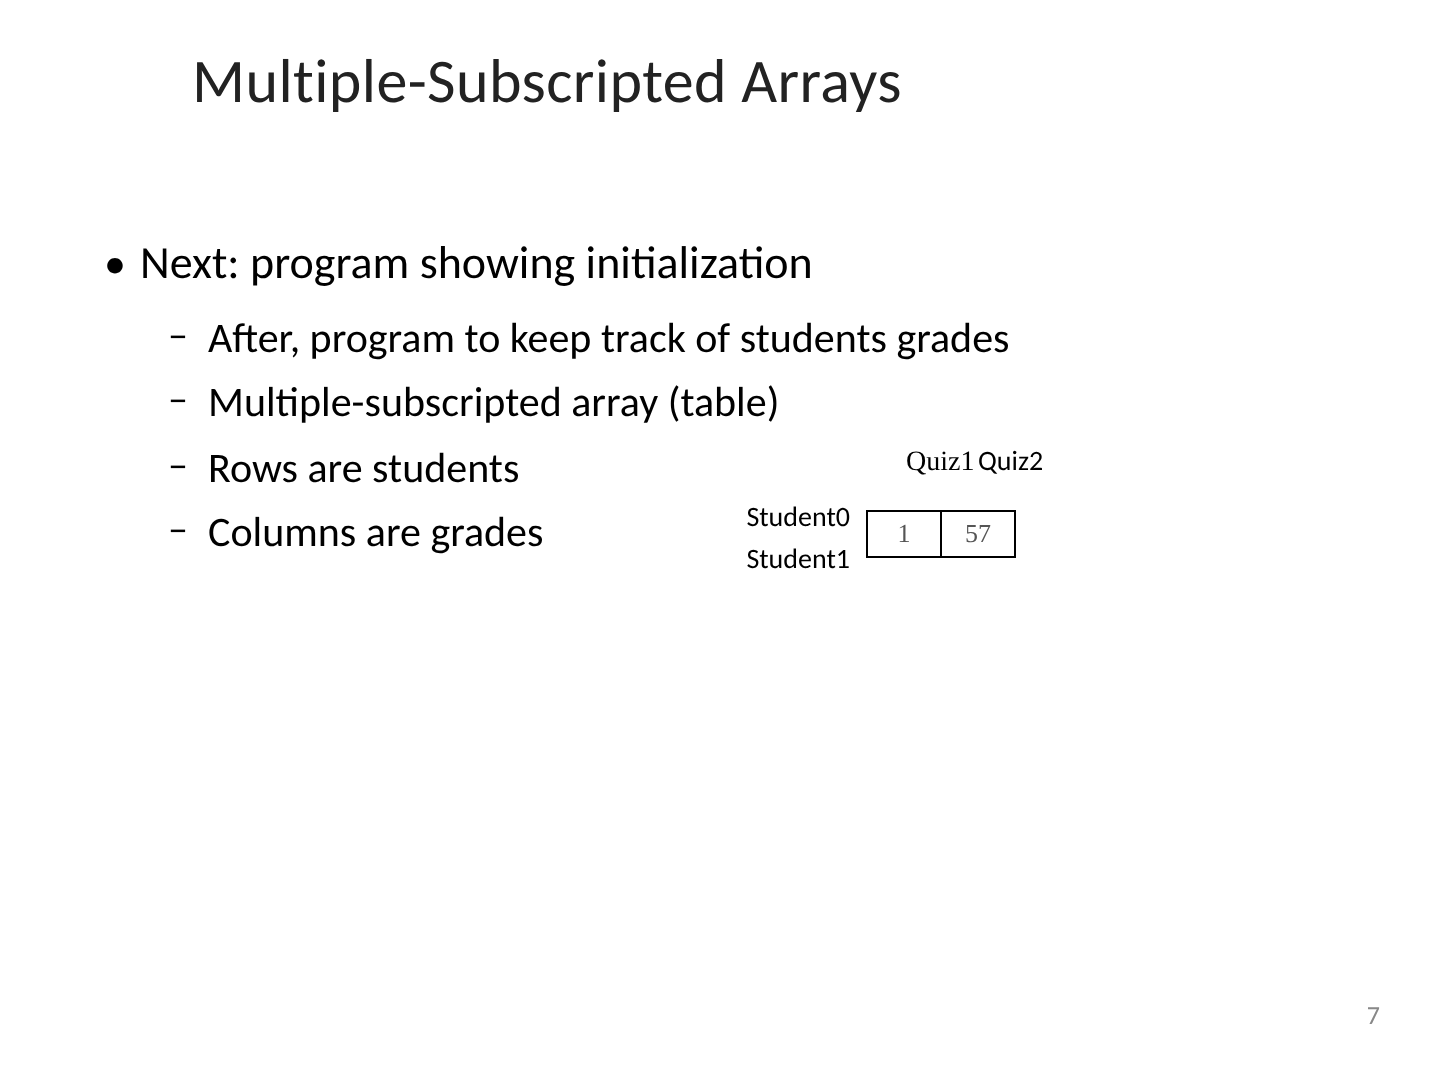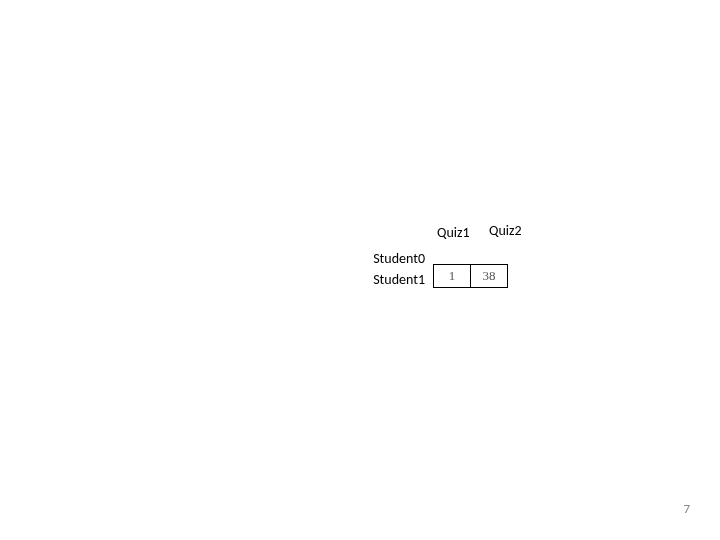--- a/index.html
+++ b/index.html
@@ -104,37 +104,45 @@
     bottom: 24px;
     font-size: 13px;
     color: #888;
   }
 </style>
 </head>
 <body>
 
 <div class="slide">
 
+  <div class="title">Multiple-Subscripted Arrays</div>
 
+  <div class="content">
+    <div class="bullet1">Next: program showing initialization</div>
+    <div class="bullet2">After, program to keep track of students grades</div>
+    <div class="bullet2">Multiple-subscripted array (table)</div>
+    <div class="bullet2">Rows are students</div>
+    <div class="bullet2">Columns are grades</div>
+  </div>
 
   <div class="table-wrap">
     <div class="col-headers">
-      <span class="ch" style="left:4px;top:2px;">Quiz1</span>
+      <span class="ch" style="left:20px;top:2px;font-family:Liberation Serif, serif;">Quiz1</span>
       <span class="ch" style="left:56px;top:0;text-align:right;">Quiz2</span>
     </div>
-    <div class="grid" style="display:flex;align-items:flex-end;margin-left:-80px;">
+    <div class="grid" style="display:flex;align-items:center;margin-left:-80px;">
       <div style="margin-top:2px;">
         <div class="row-label">Student0</div>
         <div class="row-label">Student1</div>
       </div>
       <table class="data">
         <tbody>
             <tr>
           <td>1</td>
-          <td>38</td>
+          <td>57</td>
         </tr>
       </tbody>
         </table>
     </div>
   </div>
 
   <div class="page-num">7</div>
 
 </div>
 

